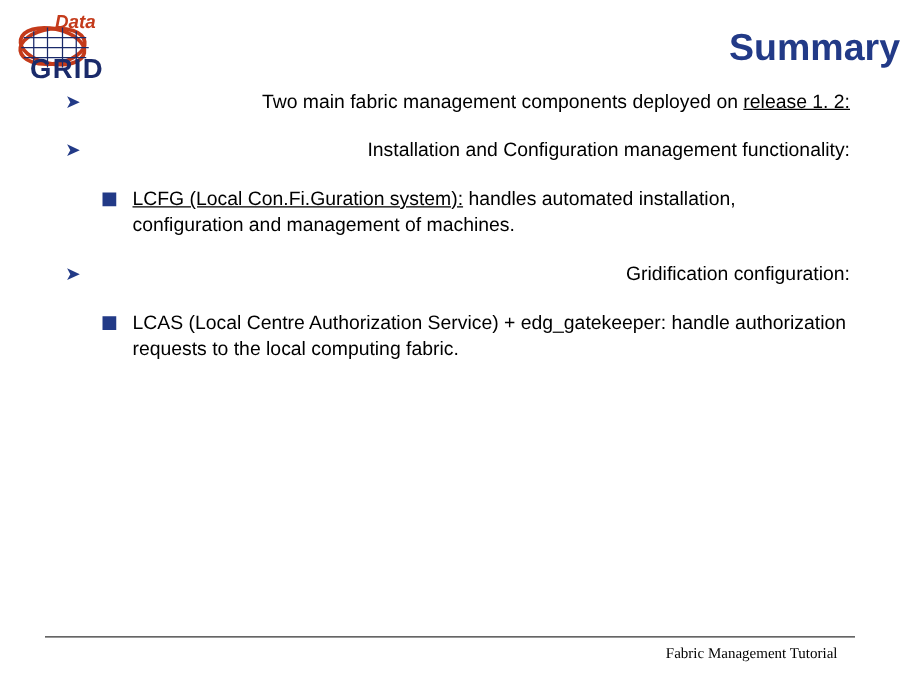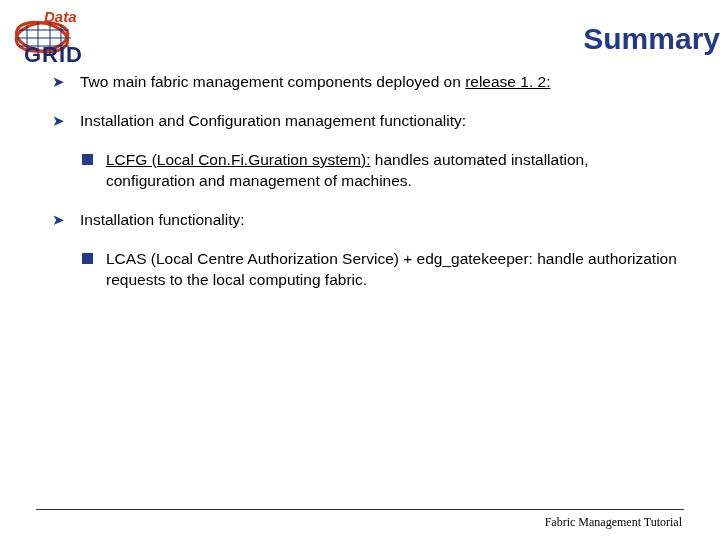--- a/index.html
+++ b/index.html
@@ -29,20 +29,21 @@
   .content {
     padding: 10px 40px 0 52px;
   }
   .l1 {
     position: relative;
     padding-left: 28px;
     margin-bottom: 18px;
     font-size: 15.5px;
     line-height: 1.35;
     color: #000;
+    text-align: right;
   }
   .l1::before {
     content: "➤";
     position: absolute;
     left: 0;
     top: 0;
     color: #223a87;
     font-size: 15px;
     font-family: Arial, sans-serif;
   }
@@ -66,21 +67,21 @@
   .underline { text-decoration: underline; }
   .footer-rule {
     position: absolute;
     left: 36px;
     right: 36px;
     bottom: 30px;
     border-top: 1px solid #333;
   }
   .footer-text {
     position: absolute;
-    right: 38px;
+    right: 50px;
     bottom: 10px;
     font-family: Georgia, "Times New Roman", serif;
     font-size: 12px;
     color: #000;
   }
 </style>
 </head>
 <body>
 
 <div class="logo">
@@ -106,21 +107,21 @@
   <div class="l1">
     <span>Two main fabric management components deployed on </span><span class="underline">release 1. 2:</span>
   </div>
 
   <div class="l1">Installation and Configuration management functionality:</div>
 
   <div class="l2">
     <span class="underline">LCFG (Local Con.Fi.Guration system):</span><span> handles automated installation, configuration and management of machines.</span>
   </div>
 
-  <div class="l1">Installation functionality:</div>
+  <div class="l1">Gridification configuration:</div>
 
   <div class="l2">LCAS (Local Centre Authorization Service) + edg_gatekeeper: handle authorization requests to the local computing fabric.</div>
 
 
 
 </div>
 
 <div class="footer-rule"></div>
 <div class="footer-text">Fabric Management Tutorial</div>
 

